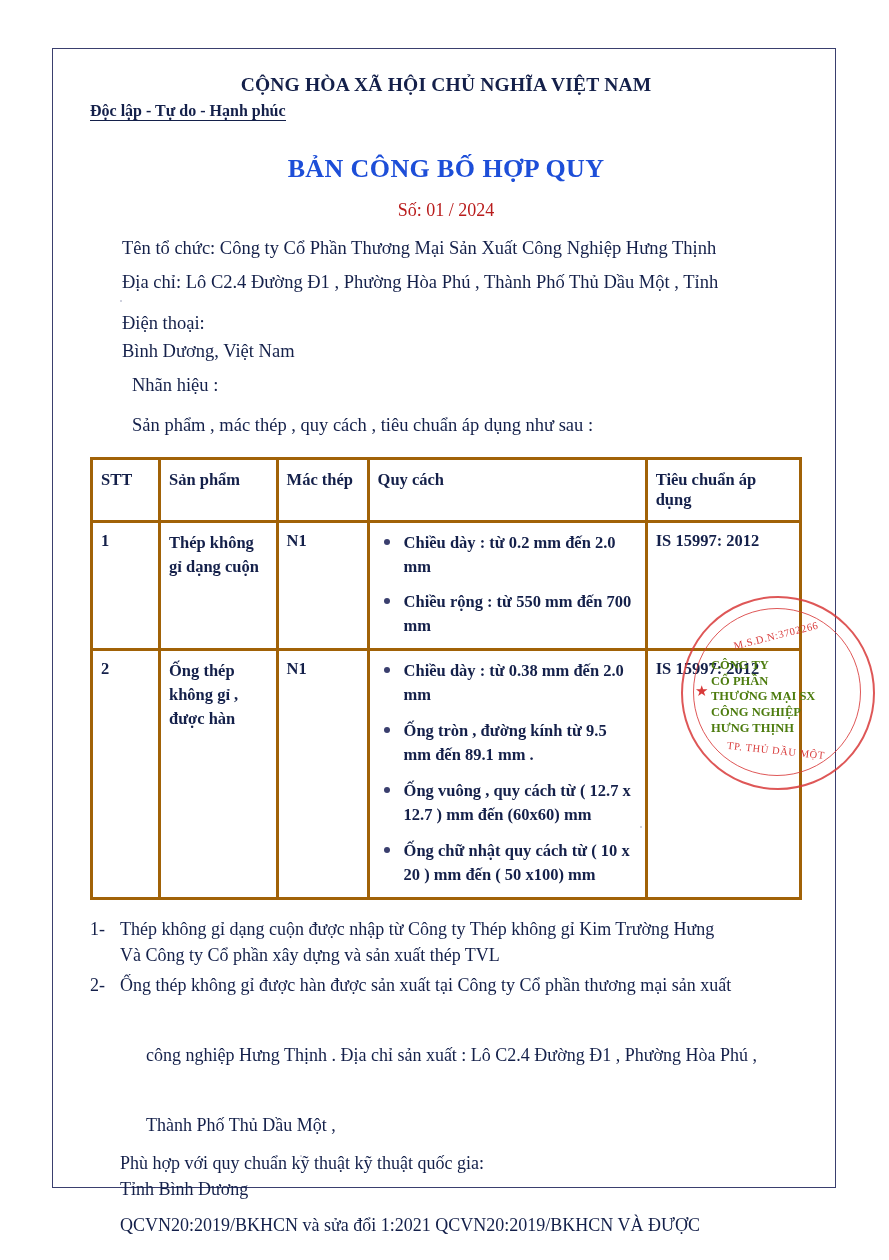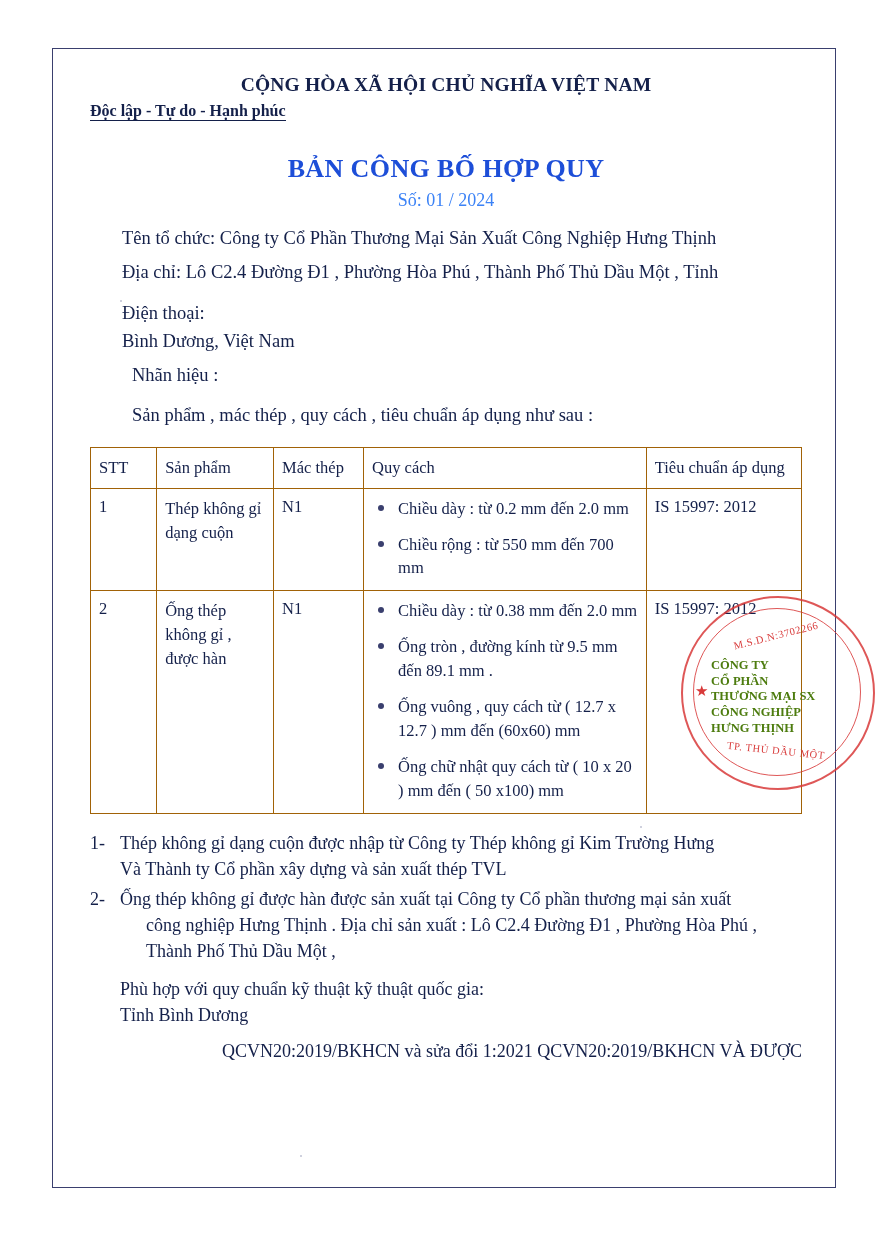--- a/index.html
+++ b/index.html
@@ -63,22 +63,22 @@
     text-align: center;
     font-weight: bold;
     font-size: 26px;
     color: #1d4ed8;
     margin-top: 34px;
     letter-spacing: 0.4px;
   }
   .doc-number {
     text-align: center;
     font-size: 18px;
-    color: #3b82f6;
-    margin-top: 6px;
+    color: #b91c1c;
+    margin-top: 16px;
   }
   .para {
     font-size: 18.5px;
     color: #14204a;
     margin-top: 14px;
     line-height: 1.42;
     text-align: left;
   }
   .para.indent {
     padding-left: 32px;
@@ -94,24 +94,24 @@
   }
   
   table.spec {
     margin-top: 18px;
     width: 100%;
     border-collapse: collapse;
     color: #14204a;
     font-size: 16.5px;
   }
   table.spec th, table.spec td {
-    border: 1px solid #a16207;
+    border: 3px solid #a16207;
     vertical-align: top;
     padding: 8px 8px;
-    font-weight: normal;
+    font-weight: bold;
     text-align: left;
   }
   table.spec th {
     padding-top: 10px;
     padding-bottom: 10px;
   }
   .col-stt { width: 56px; text-align: center; }
   .col-sp  { width: 120px; }
   .col-mac { width: 88px; text-align: center; }
   .col-qc  { width: 330px; }
@@ -159,20 +159,21 @@
     position: relative;
   }
   ol.notes > li .marker {
     position: absolute;
     left: 0;
     top: 0;
   }
   .note-cont {
     display: block;
     padding-left: 26px;
+    margin-top: 44px;
   }
   .note-cont0 {
     display: block;
     padding-left: 0px;
   }
   .tail {
     font-size: 18px;
     color: #14204a;
     line-height: 1.45;
   }
@@ -300,34 +301,34 @@
           </td>
           <td>IS 15997: 2012</td>
         </tr>
       </tbody>
     </table>
 
     <ol class="notes">
       <li>
         <span class="marker">1-</span>
         <span>Thép không gỉ dạng cuộn được nhập từ Công ty Thép không gỉ Kim Trường Hưng</span>
-        <span class="note-cont0">Và Thành ty Cổ phần xây dựng và sản xuất thép TVL</span>
+        <span class="note-cont0">Và Công ty Cổ phần xây dựng và sản xuất thép TVL</span>
       </li>
       <li>
         <span class="marker">2-</span>
         <span>Ống thép không gỉ được hàn được sản xuất tại Công ty Cổ phần thương mại sản xuất</span>
         <span class="note-cont">công nghiệp Hưng Thịnh . Địa chỉ sản xuất : Lô C2.4 Đường Đ1 , Phường Hòa Phú ,</span>
         <span class="note-cont">Thành Phố Thủ Dầu Một ,</span>
       </li>
     </ol>
 
     <div class="tail closing">
       <div class="l1" style="margin-top:10px;">Phù hợp với quy chuẩn kỹ thuật kỹ thuật quốc gia:</div>
       <div class="l1">Tỉnh Bình Dương</div>
-      <div class="l1" style="margin-top:10px;text-align:right;">QCVN20:2019/BKHCN và sửa đổi 1:2021  QCVN20:2019/BKHCN VÀ ĐƯỢC</div>
+      <div class="l1" style="margin-top:10px;">QCVN20:2019/BKHCN và sửa đổi 1:2021  QCVN20:2019/BKHCN VÀ ĐƯỢC</div>
     </div>
 
   </div>
 
   <div class="stamp">
     <div class="ring"></div>
     <div class="ring inner"></div>
     <div class="star">★</div>
     <div class="arc-top">M.S.D.N:3702266</div>
     <div class="center">

